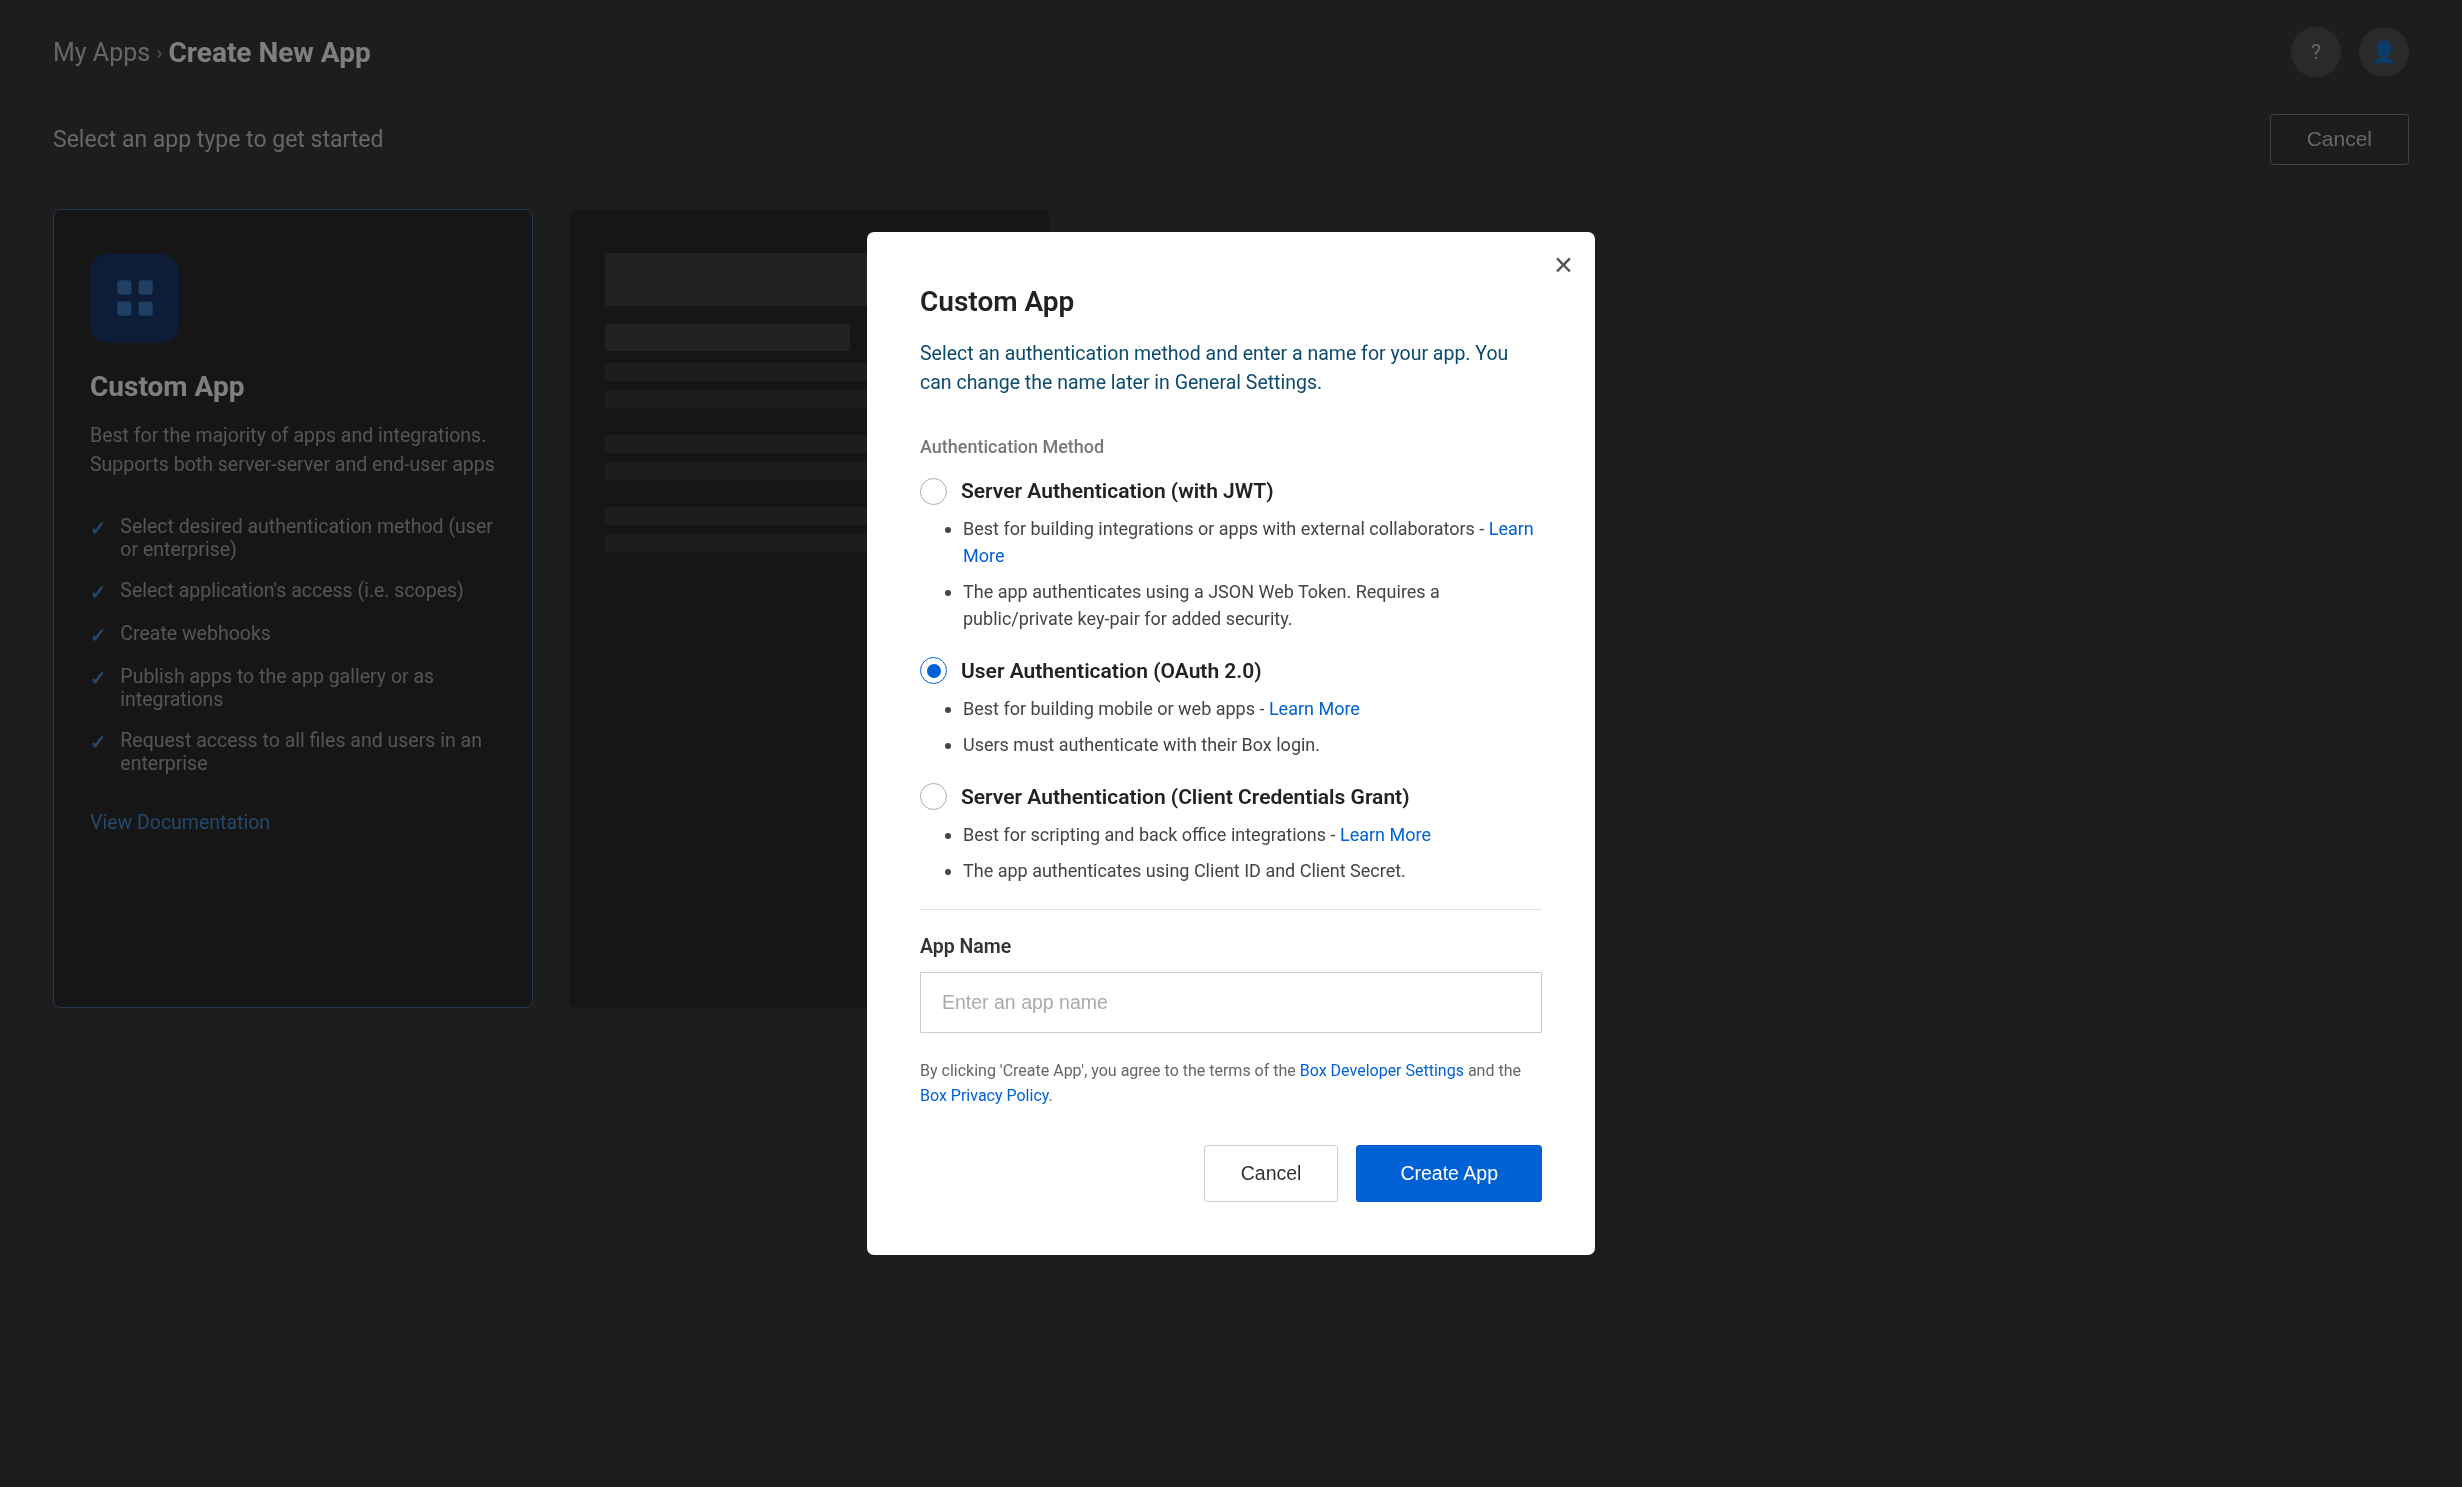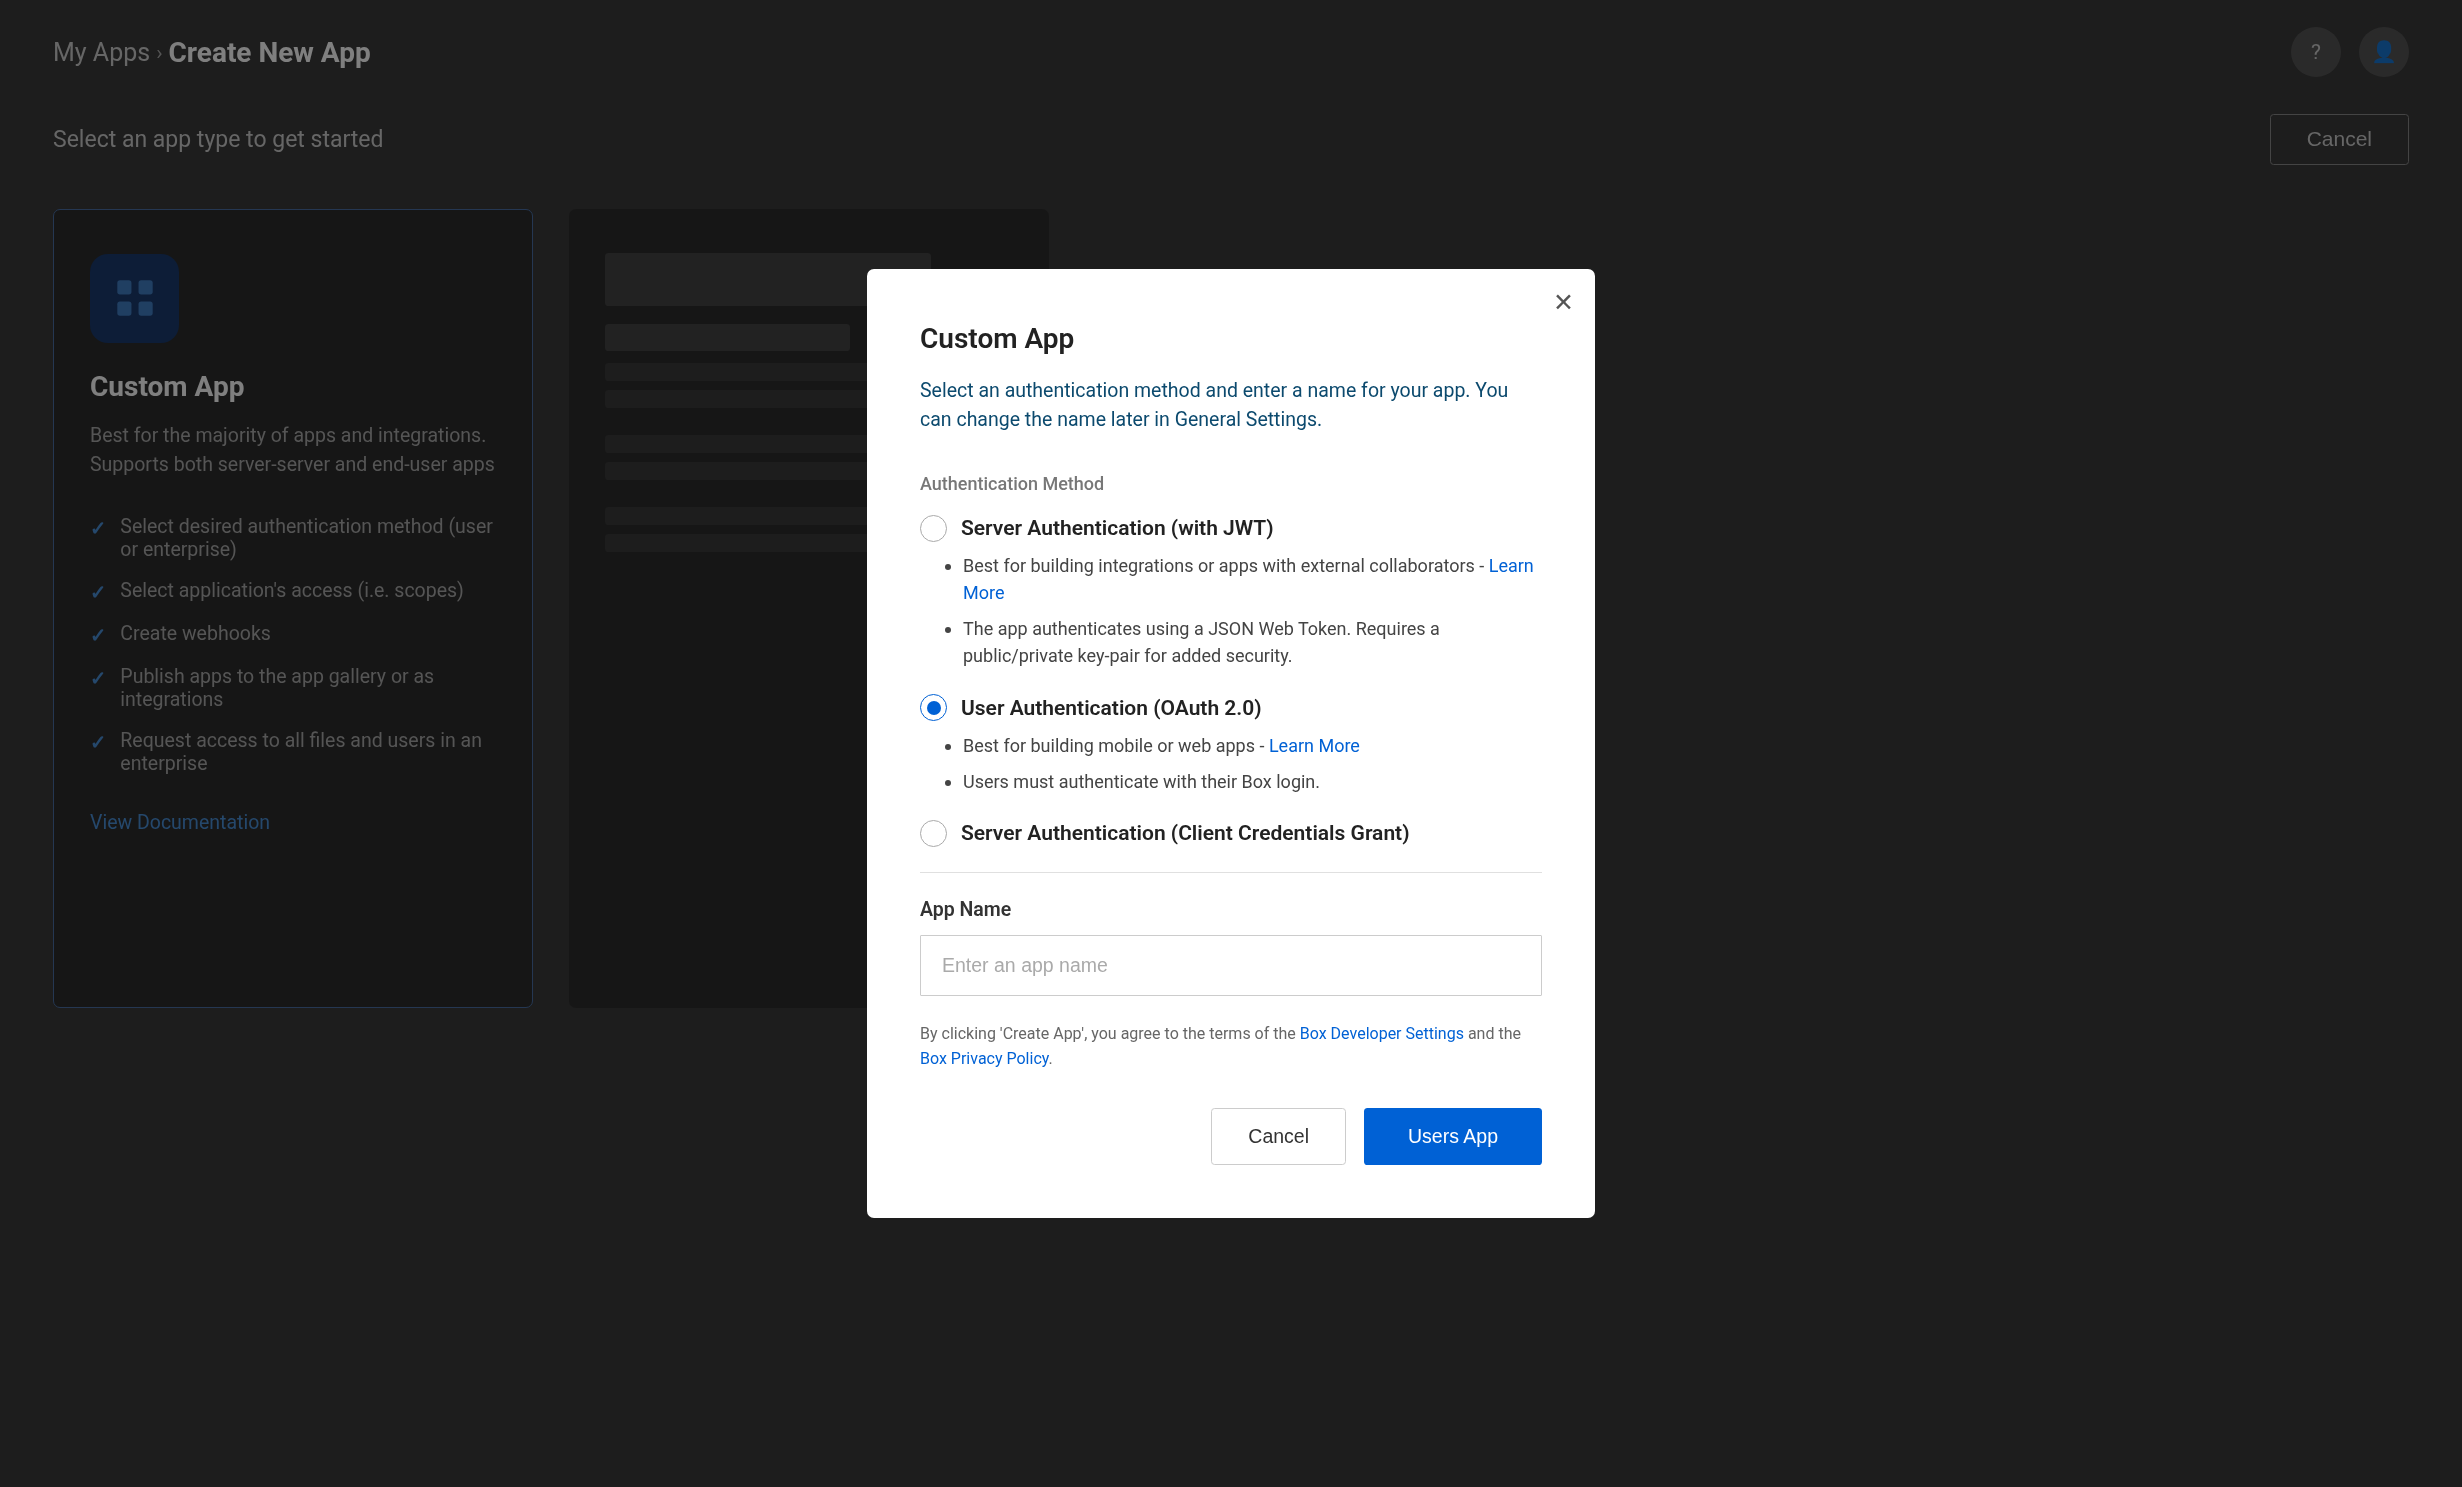--- a/index.html
+++ b/index.html
@@ -447,31 +447,35 @@
         <li>Users must authenticate with their Box login.</li>
       </ul>
     </div>
 
     
     <div class="auth-option">
       <div class="auth-option-header">
         <div class="radio-btn"></div>
         <span class="auth-option-title">Server Authentication (Client Credentials Grant)</span>
       </div>
+      <ul class="auth-bullets">
+        <li>Best for scripting and back office integrations - <a href="#">Learn More</a></li>
+        <li>The app authenticates using Client ID and Client Secret.</li>
+      </ul>
     </div>
 
     <div class="divider"></div>
 
     <div class="app-name-label">App Name</div>
     <input type="text" class="app-name-input" placeholder="Enter an app name" style="">
 
     <p class="terms-text">
       <span>By clicking 'Create App', you agree to the terms of the </span><a href="#">Box Developer Settings</a><span> and the </span><a href="#">Box Privacy Policy</a><span>.</span>
     </p>
 
     <div class="modal-footer">
       <button class="btn-cancel">Cancel</button>
-      <button class="btn-create">Users App</button>
+      <button class="btn-create">Create App</button>
     </div>
 
   </div>
 </div>
 
 
 </body></html>

